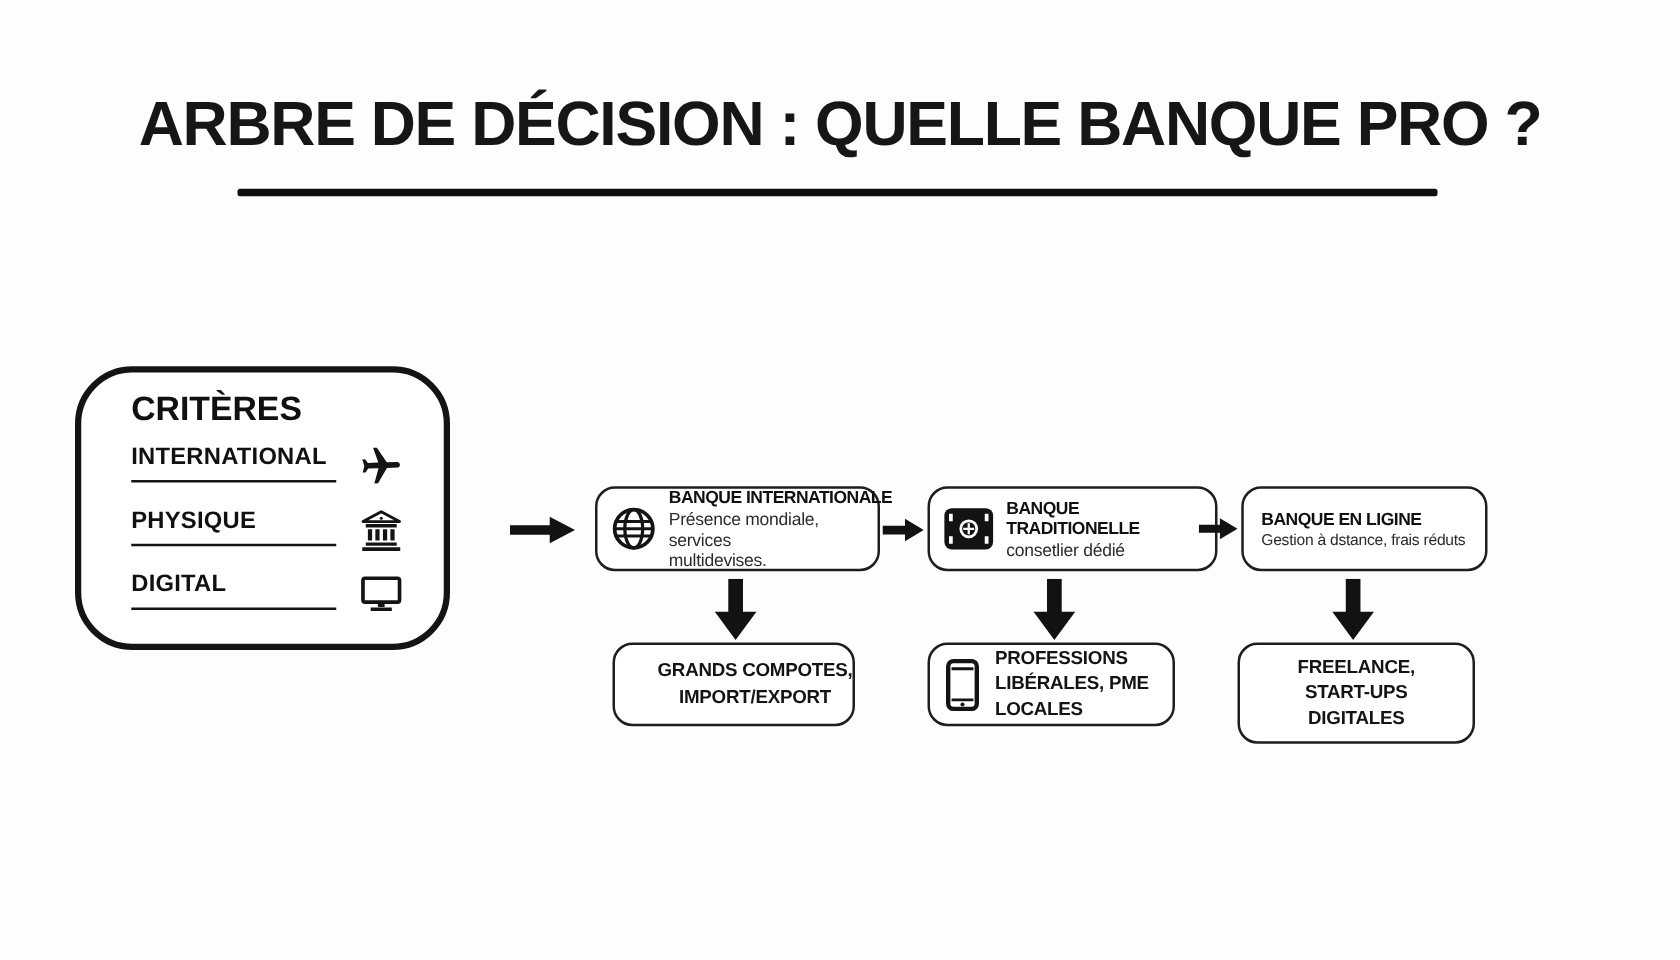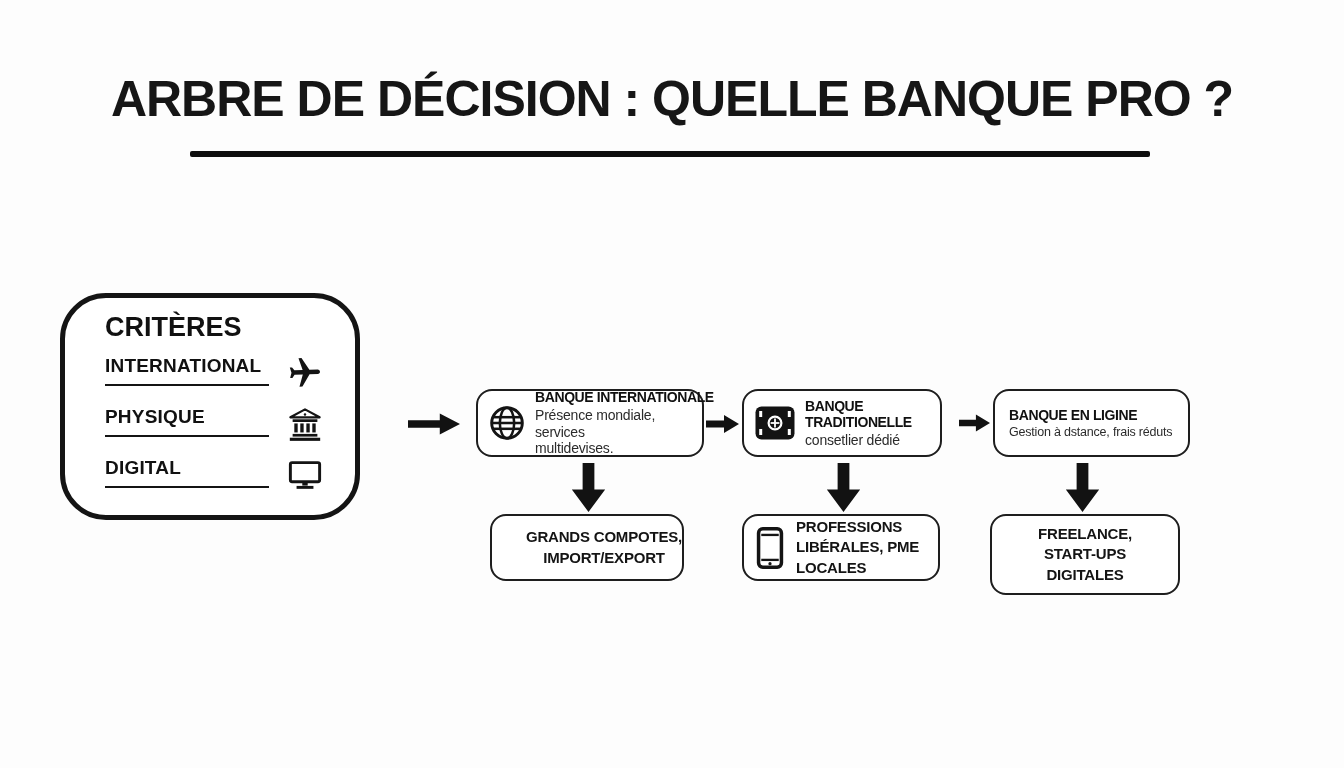--- a/index.html
+++ b/index.html
@@ -143,21 +143,21 @@
 multidevises.</div>
     </div>
   </div>
 
   <div class="arrow" style="left:706px; top:413px; width:33px; height:22px;">
     <svg viewBox="0 0 33 22">
         <polygon fill="#121212" points="0,7.5 18,7.5 18,2 33,11 18,20 18,14.5 0,14.5"></polygon>
       </svg>
   </div>
 
-  <div class="bank-box" style="left:742px; top:389px; width:200px; height:68px;">
+  <div class="bank-box" style="left:742px; top:389px; width:232px; height:68px;">
     <span class="node-icon">
       <svg width="42" height="36" viewBox="0 0 42 36">
         <rect x="1.5" y="1.5" width="39" height="33" rx="6" fill="#131313"></rect>
         <circle cx="21" cy="18" r="6.4" fill="none" stroke="#fff" stroke-width="2.2"></circle>
         <line x1="21" y1="13.6" x2="21" y2="22.4" stroke="#fff" stroke-width="1.8"></line>
         <line x1="16.6" y1="18" x2="25.4" y2="18" stroke="#fff" stroke-width="1.8"></line>
         <rect x="5.2" y="6" width="3" height="6" fill="#fff"></rect>
         <rect x="5.2" y="24" width="3" height="6" fill="#fff"></rect>
         <rect x="33.8" y="6" width="3" height="6" fill="#fff"></rect>
         <rect x="33.8" y="24" width="3" height="6" fill="#fff"></rect>

